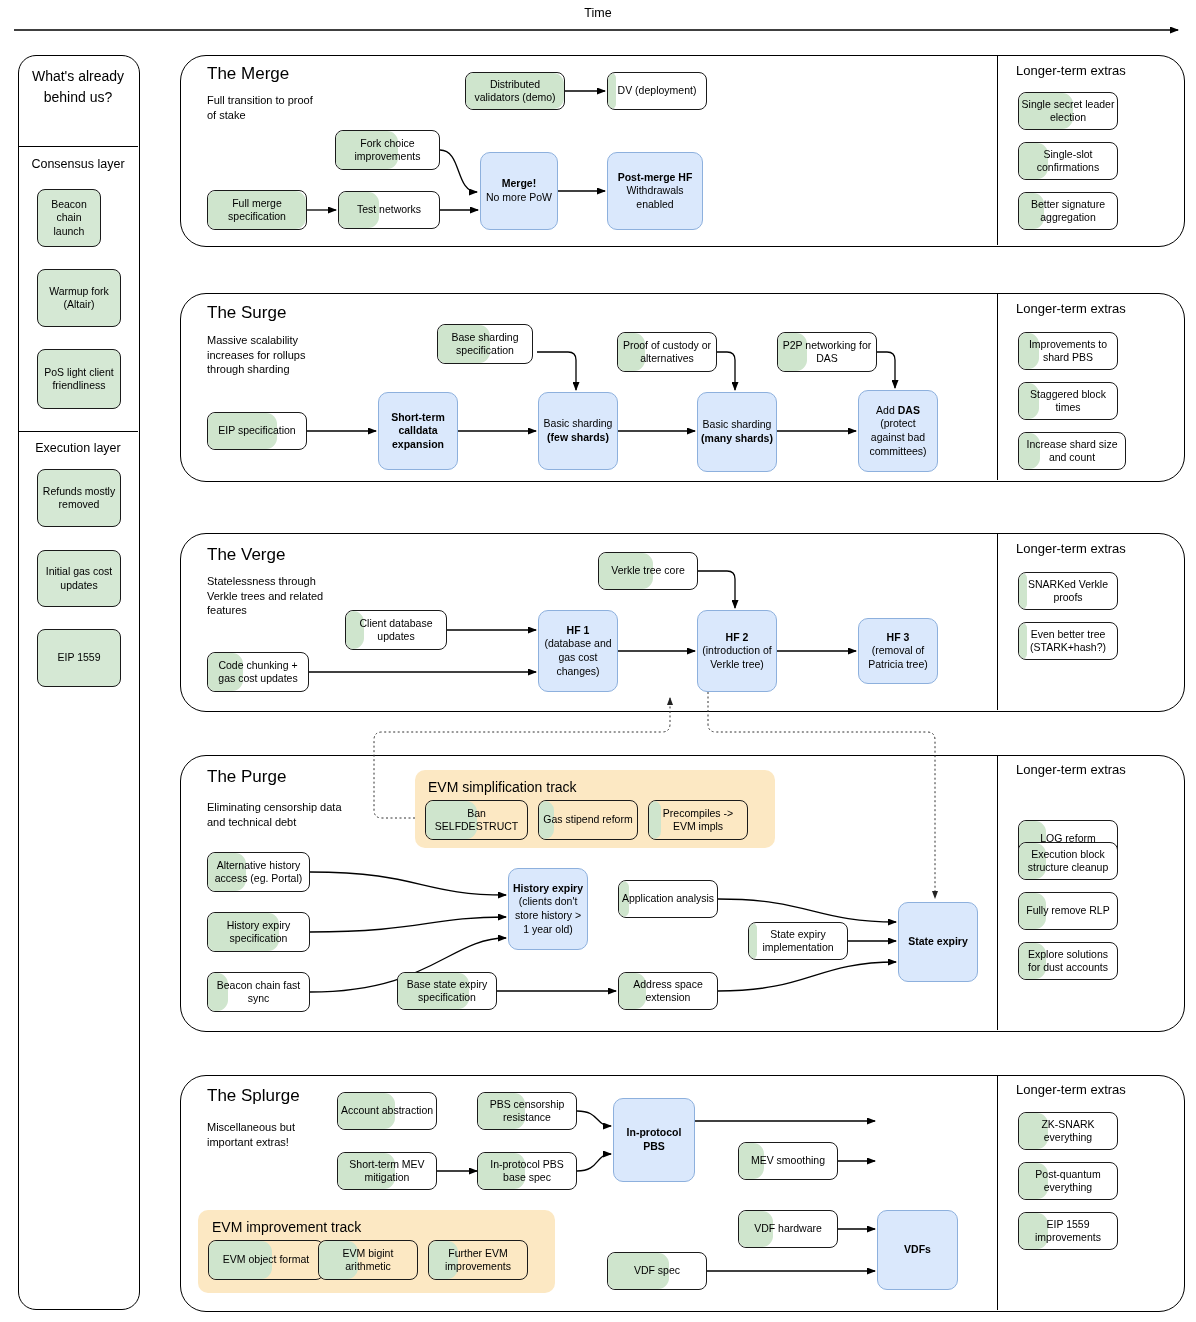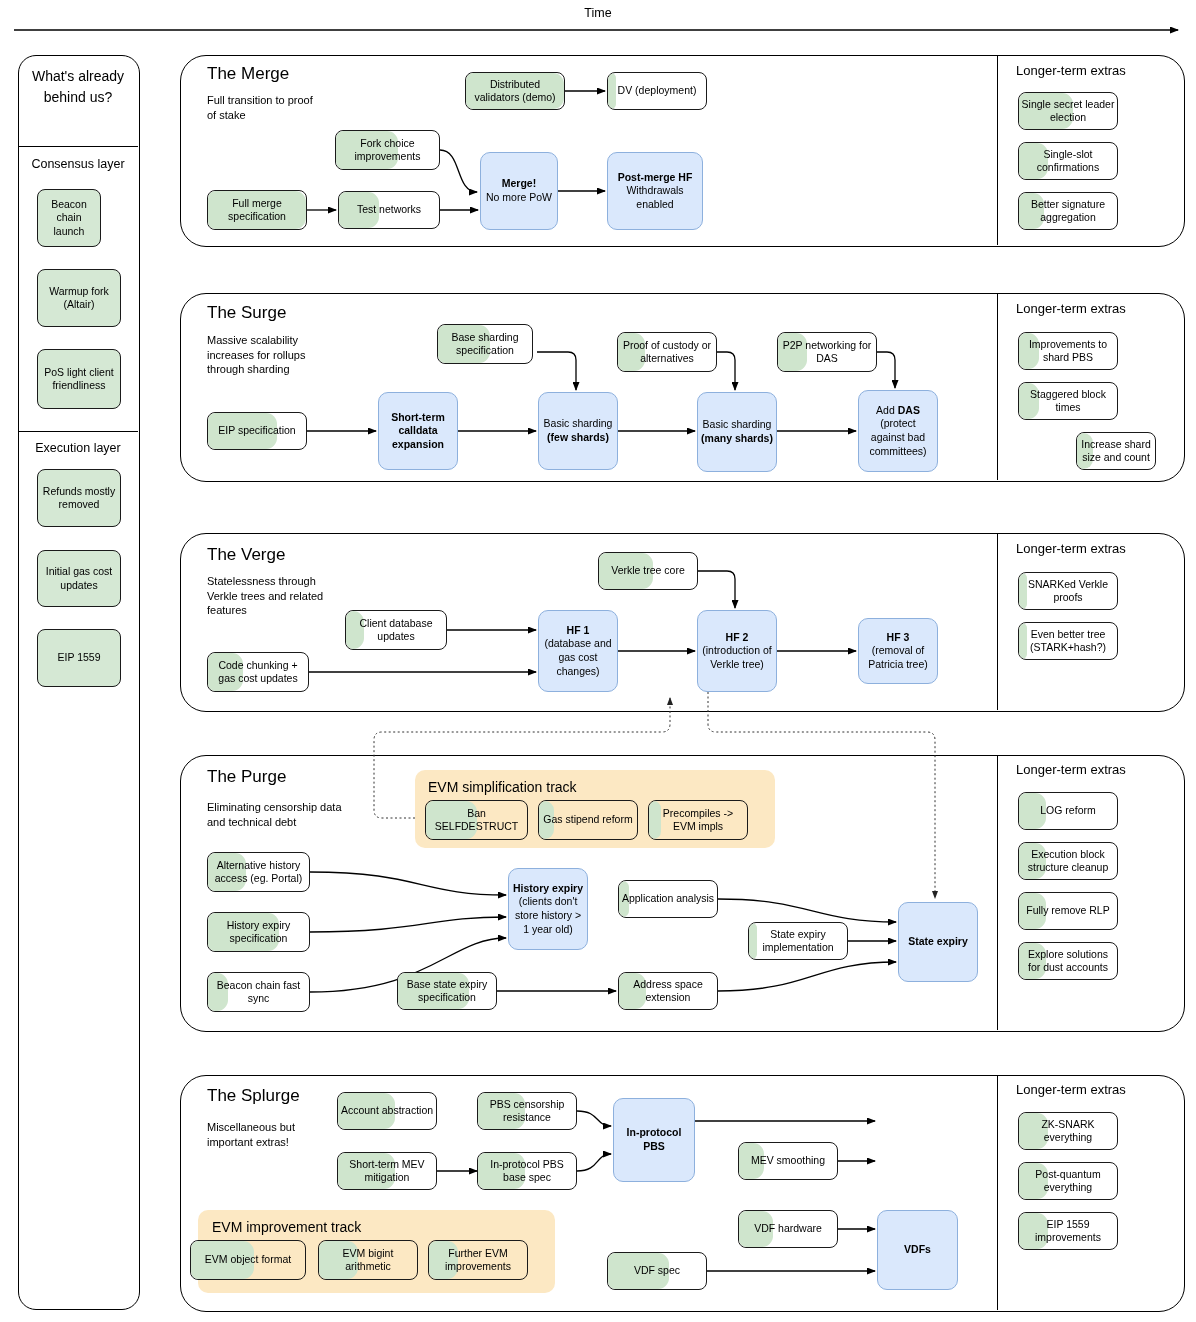--- a/index.html
+++ b/index.html
@@ -200,21 +200,21 @@
     </div>
   <div class="extra-title" style="left:1016px;top:301px">Longer-term extras</div>
   <div class="node" style="left:1018px;top:332px;width:100px;height:38px">
       <i class="fill" style="width: 20%;"></i>
       <span>Improvements to shard PBS</span>
     </div>
   <div class="node" style="left:1018px;top:382px;width:100px;height:38px">
       <i class="fill" style="width: 20%;"></i>
       <span>Staggered block times</span>
     </div>
-  <div class="node" style="left:1076px;top:432px;width:80px;height:38px">
+  <div class="node" style="left:1018px;top:432px;width:108px;height:38px">
       <i class="fill" style="width: 20%;"></i>
       <span>Increase shard size and count</span>
     </div>
 
   <div class="panel" style="top:533px;height:177px"></div>
   <div class="vline" style="top:533px;height:177px"></div>
   <div class="sec-title" style="left:207px;top:545px">The Verge</div>
   <div class="sec-sub" style="left:207px;top:574px;width:125px">Statelessness through Verkle trees and related features</div>
   <div class="node" style="left:598px;top:552px;width:100px;height:38px">
       <i class="fill" style="width: 55%;"></i>
@@ -297,21 +297,21 @@
       <span>State expiry implementation</span>
     </div>
   <div class="node" style="left:618px;top:972px;width:100px;height:38px">
       <i class="fill" style="width: 28%;"></i>
       <span>Address space extension</span>
     </div>
   <div class="blue" style="left:898px;top:902px;width:80px;height:80px">
       <span class="b">State expiry</span>
     </div>
   <div class="extra-title" style="left:1016px;top:762px">Longer-term extras</div>
-  <div class="node" style="left:1018px;top:792px;width:100px;height:38px">
+  <div class="node" style="left:1018px;top:820px;width:100px;height:38px">
       <i class="fill" style="width: 28%;"></i>
       <span>LOG reform</span>
     </div>
   <div class="node" style="left:1018px;top:842px;width:100px;height:38px">
       <i class="fill" style="width: 28%;"></i>
       <span>Execution block structure cleanup</span>
     </div>
   <div class="node" style="left:1018px;top:892px;width:100px;height:38px">
       <i class="fill" style="width: 28%;"></i>
       <span>Fully remove RLP</span>
@@ -343,21 +343,21 @@
     </div>
   <div class="blue" style="left:613px;top:1098px;width:82px;height:84px">
       <span class="b">In-protocol PBS</span>
     </div>
   <div class="node" style="left:738px;top:1142px;width:100px;height:38px">
       <i class="fill" style="width: 25%;"></i>
       <span>MEV smoothing</span>
     </div>
   <div class="ypanel" style="left:198px;top:1210px;width:357px;height:83px"></div>
   <div class="ypanel-label" style="left:212px;top:1219px">EVM improvement track</div>
-  <div class="node ybox" style="left:190px;top:1240px;width:116px;height:40px">
+  <div class="node ybox" style="left:208px;top:1240px;width:116px;height:40px">
       <i class="fill" style="width: 55%;"></i>
       <span>EVM object format</span>
     </div>
   <div class="node ybox" style="left:318px;top:1240px;width:100px;height:40px">
       <i class="fill" style="width: 40%;"></i>
       <span>EVM bigint arithmetic</span>
     </div>
   <div class="node ybox" style="left:428px;top:1240px;width:100px;height:40px">
       <i class="fill" style="width: 30%;"></i>
       <span>Further EVM improvements</span>

